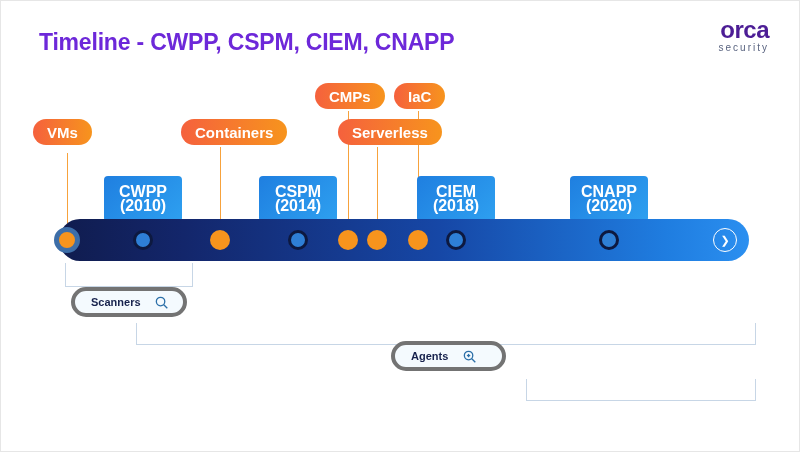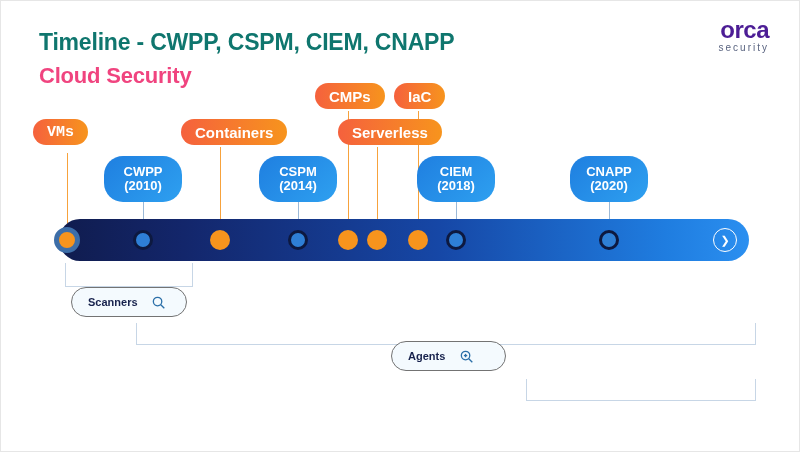--- a/index.html
+++ b/index.html
@@ -13,21 +13,21 @@
     position:relative;
     width:800px;height:452px;
     background:#ffffff;
     box-sizing:border-box;
     border:1px solid #e6e6e6;
   }
 
   
   .title{
     position:absolute;left:38px;top:28px;
-    font-size:23px;font-weight:bold;color:#0f766e;
+    font-size:23px;font-weight:bold;color:#6d28d9;
     letter-spacing:-0.2px;white-space:nowrap;text-align:center;
   }
   .subtitle{
     position:absolute;left:38px;top:62px;
     font-size:22px;font-weight:bold;color:#f0447f;
     letter-spacing:-0.2px;white-space:nowrap;
   }
 
   
   .logo{
@@ -88,39 +88,40 @@
     color:#ffffff;font-size:15px;font-weight:bold;
     white-space:nowrap;
     box-sizing:border-box;
   }
   .pill.orange{
     height:26px;padding:0 14px;
     background:linear-gradient(90deg,#f5613d 0%,#f7941d 100%);
   }
   .pill.box{
     width:78px;height:46px;
-    border-radius:19px;
+    border-radius:4px;
     background:linear-gradient(135deg,#1f7fe0 0%,#2ea0f0 100%);
     flex-direction:column;line-height:14px;
-    font-size:13px;
+    font-size:16px;
+    margin-top:20px;
   }
   .pill.box span{display:block;}
 
   
   .bracket{
     position:absolute;
     border-left:1px solid #c7d6e6;
     border-right:1px solid #c7d6e6;
     border-bottom:1px solid #c7d6e6;
     box-sizing:border-box;
   }
   .tag{
     position:absolute;
     height:30px;
-    border:1px solid #737373;
+    border:4px solid #737373;
     border-radius:15px;
     background:#f4fafe;
     display:flex;align-items:center;
     padding:0 10px 0 16px;
     box-sizing:border-box;
     color:#17224d;font-size:11px;font-weight:bold;
   }
   .tag .tag-ico{
     margin-left:12px;
     width:18px;height:18px;
@@ -128,38 +129,37 @@
     color:#2b6fa8;
   }
   .tag .tag-label{flex:0 0 auto;}
 </style>
 </head>
 <body>
 
 <div id="slide">
 
   <div class="title">Timeline - CWPP, CSPM, CIEM, CNAPP</div>
-  <div class="subtitle">Cloud Security</div>
 
   <div class="logo">
     <div class="logo-word">orca</div>
     <div class="logo-sub">security</div>
   </div>
 
   <div class="conn" style="left:66px;top:152px;height:80px;"></div>
   <div class="conn" style="left:219px;top:146px;height:88px;"></div>
   <div class="conn" style="left:347px;top:110px;height:124px;"></div>
   <div class="conn" style="left:376px;top:146px;height:88px;"></div>
   <div class="conn" style="left:417px;top:110px;height:124px;"></div>
   <div class="conn blue" style="left:142px;top:200px;height:34px;"></div>
   <div class="conn blue" style="left:297px;top:200px;height:34px;"></div>
   <div class="conn blue" style="left:455px;top:200px;height:34px;"></div>
   <div class="conn blue" style="left:608px;top:200px;height:34px;"></div>
 
-  <div class="pill orange" style="left:32px;top:118px;font-family:Liberation Mono, monospace;">VMs</div>
+  <div class="pill orange" style="left:32px;top:118px;">VMs</div>
   <div class="pill orange" style="left:180px;top:118px;">Containers</div>
   <div class="pill orange" style="left:314px;top:82px;">CMPs</div>
   <div class="pill orange" style="left:337px;top:118px;">Serverless</div>
   <div class="pill orange" style="left:393px;top:82px;">IaC</div>
 
   <div class="pill box" style="left:103px;top:155px;">
     <span>CWPP</span>
     <span>(2010)</span>
   </div>
   <div class="pill box" style="left:258px;top:155px;">

